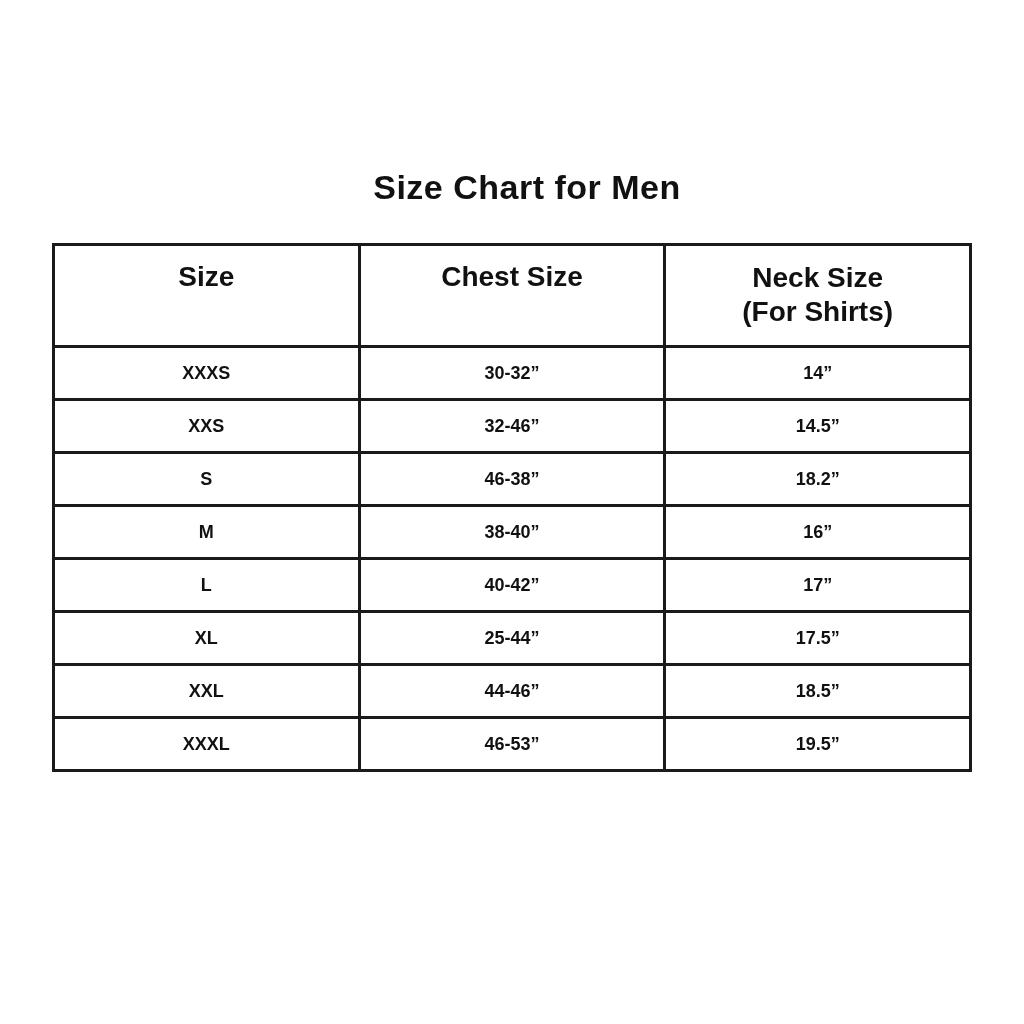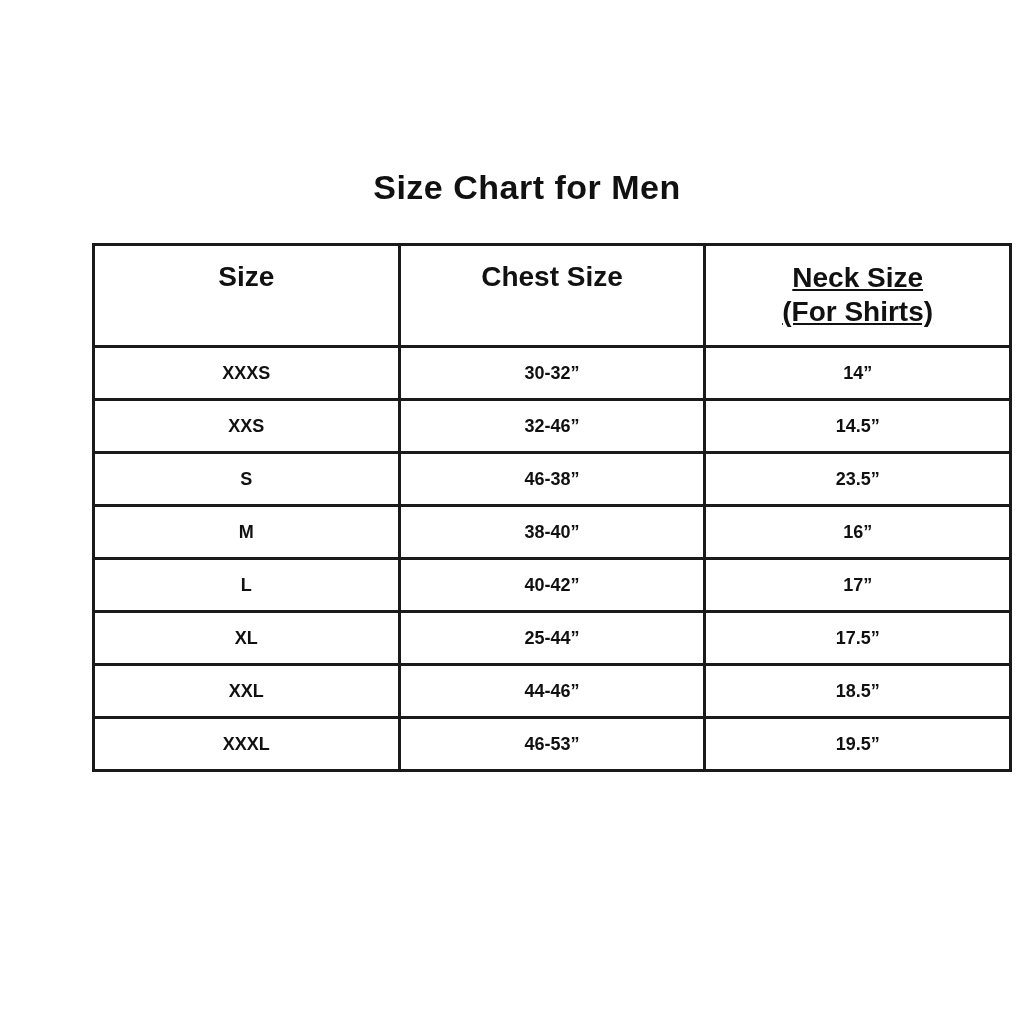--- a/index.html
+++ b/index.html
@@ -32,21 +32,20 @@
     letter-spacing: 0.5px;
     padding-left: 15px;
   }
   table.size-table {
     position: absolute;
     left: 52px;
     top: 243px;
     width: 920px;
     border-collapse: collapse;
     table-layout: fixed;
-    margin-left: 40px;
   }
   .size-table th,
   .size-table td {
     border: 3px solid #1a1a1a;
     background: #ffffff;
     text-align: center;
     font-weight: bold;
     padding: 0;
   }
   .size-table th {
@@ -56,21 +55,20 @@
     padding-top: 15px;
   }
   .size-table td {
     height: 50px;
     font-size: 18px;
     vertical-align: middle;
   }
   .hdr-line {
     display: block;
     line-height: 1.2;
-    text-decoration: underline;
   }
 </style>
 </head>
 <body>
 
 <div class="canvas">
 
   <h1 class="title">Size Chart for Men</h1>
 
   <table class="size-table">
@@ -91,21 +89,21 @@
         <td>14”</td>
       </tr>
       <tr>
         <td>XXS</td>
         <td>32-46”</td>
         <td>14.5”</td>
       </tr>
       <tr>
         <td>S</td>
         <td>46-38”</td>
-        <td>23.5”</td>
+        <td>18.2”</td>
       </tr>
       <tr>
         <td>M</td>
         <td>38-40”</td>
         <td>16”</td>
       </tr>
       <tr>
         <td>L</td>
         <td>40-42”</td>
         <td>17”</td>

